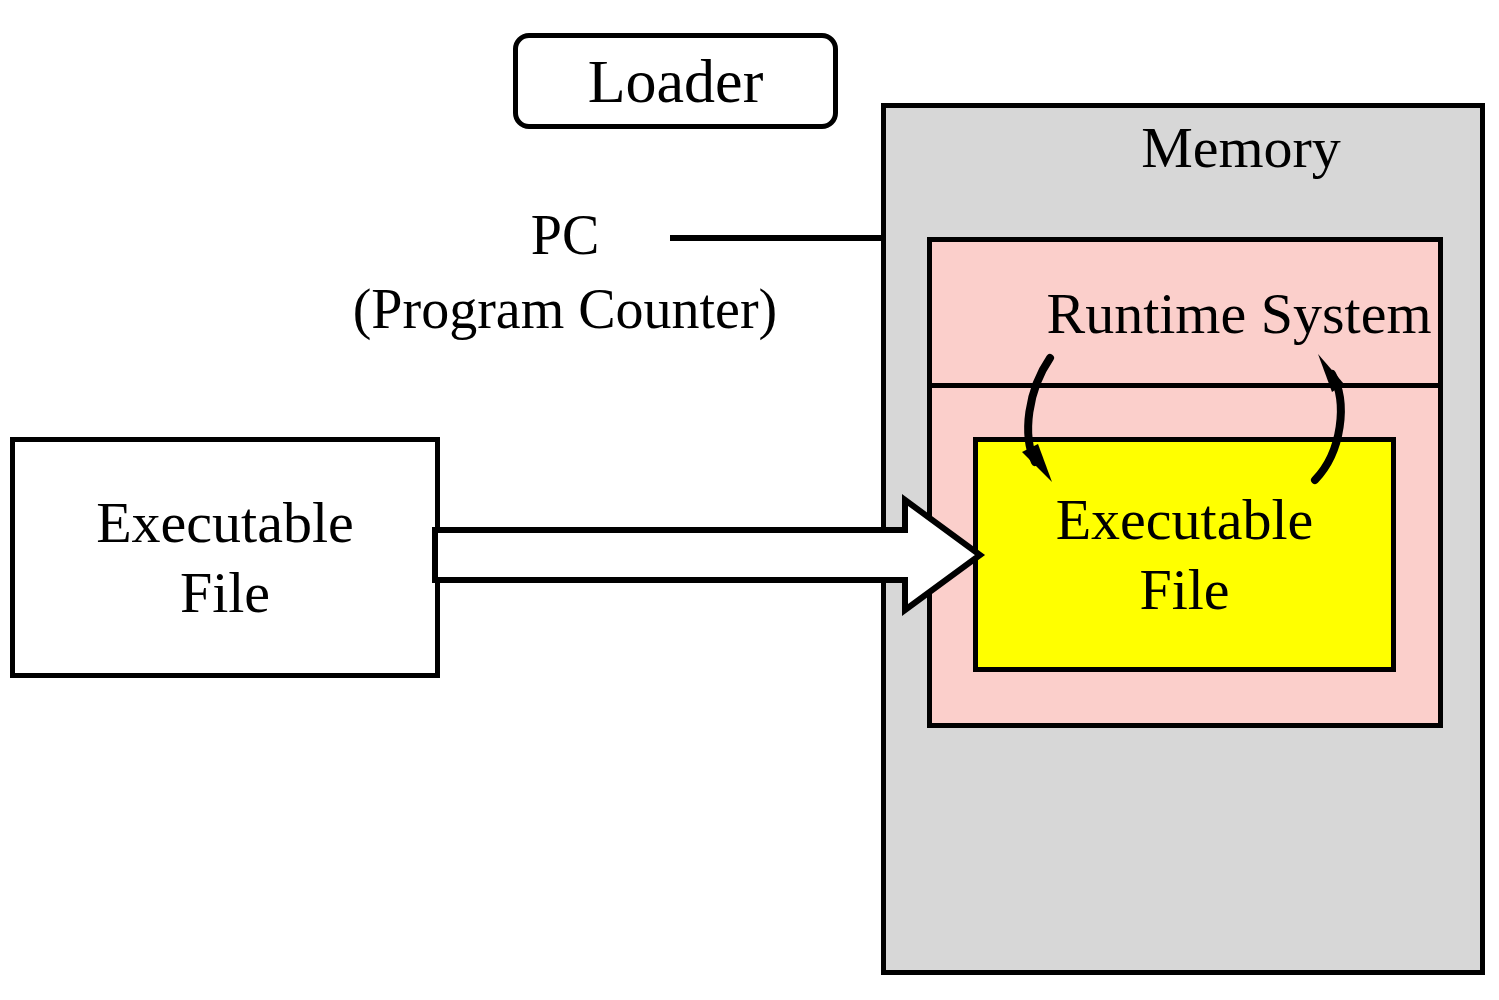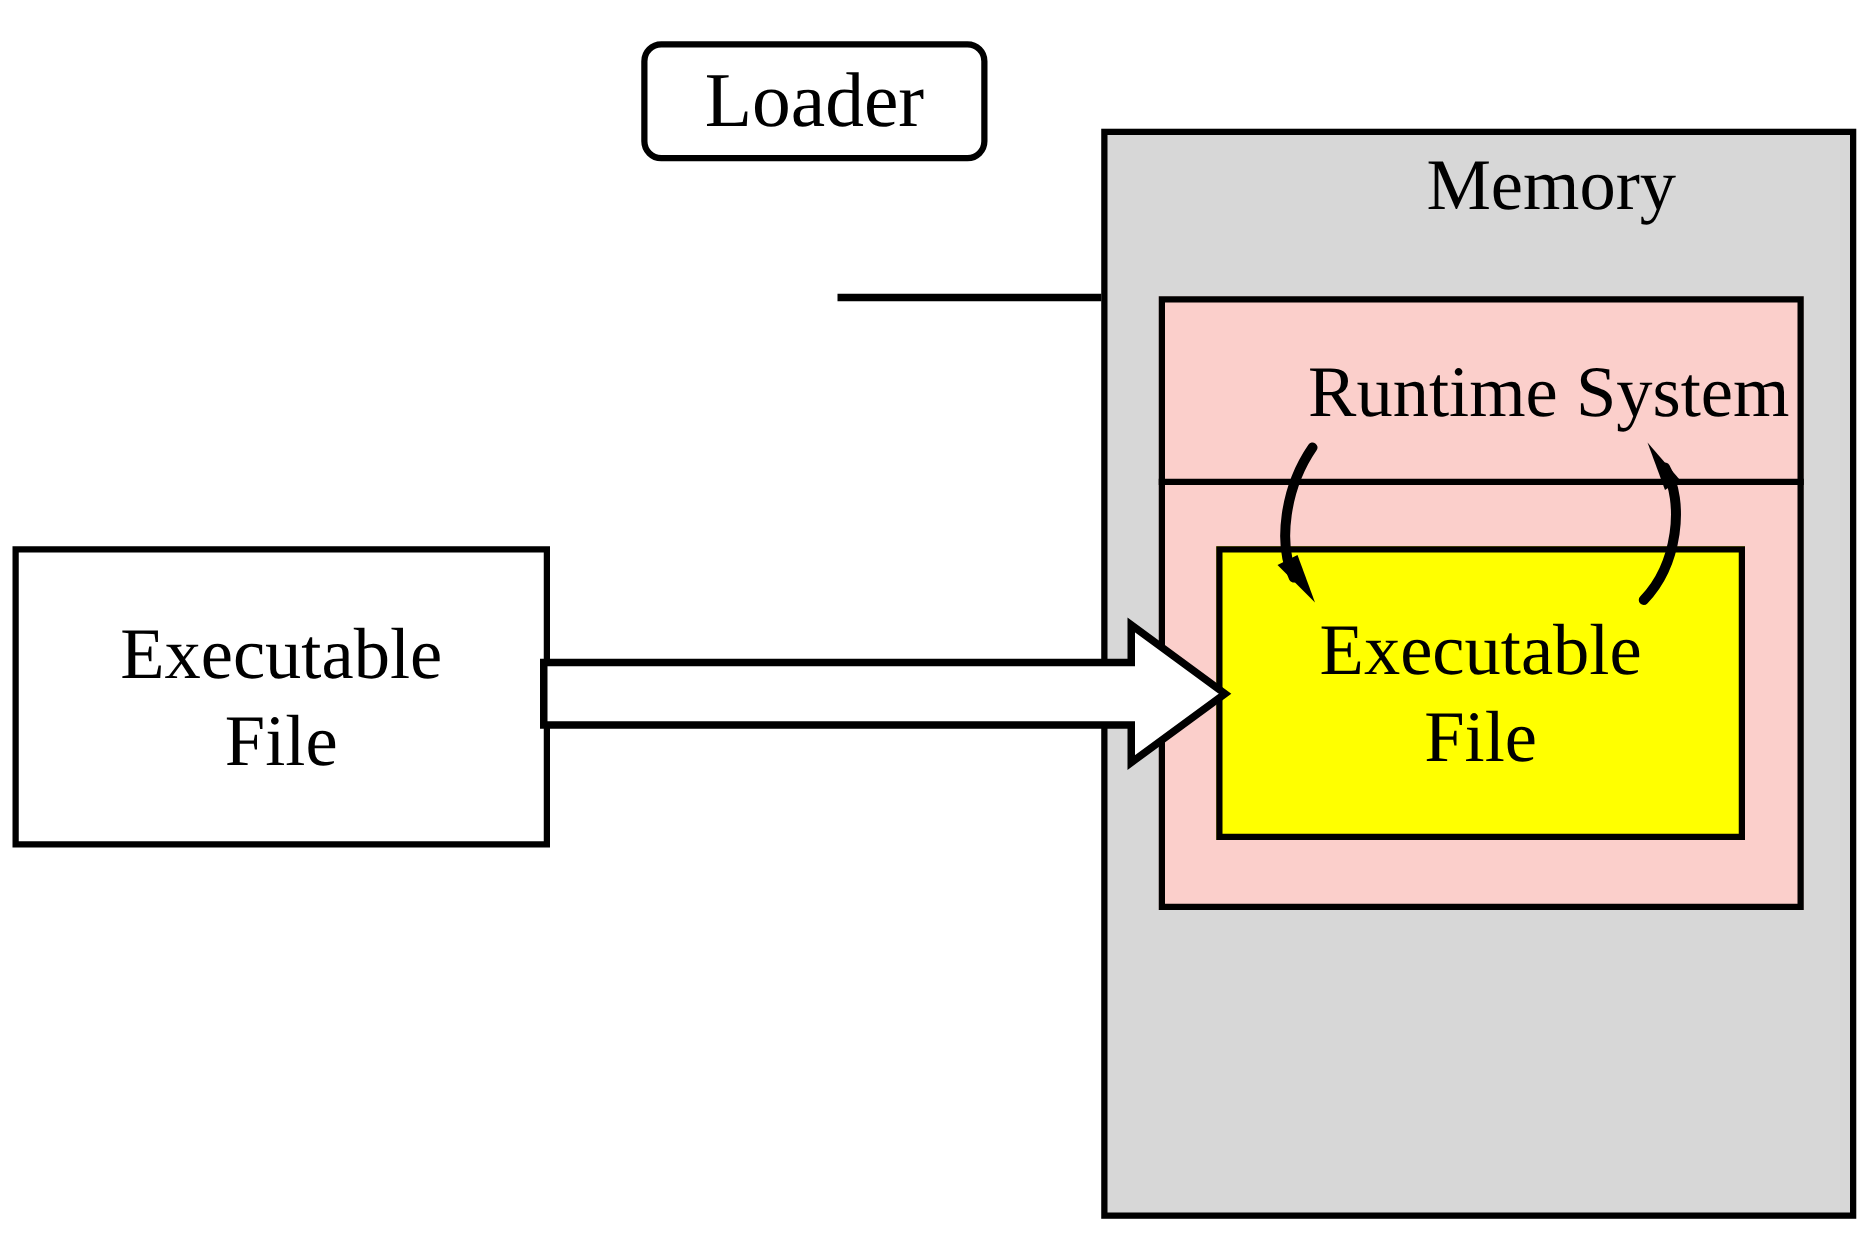--- a/index.html
+++ b/index.html
@@ -24,21 +24,21 @@
     align-items: center;
     justify-content: center;
     text-align: center;
     color: #000000;
   }
 
   
   #loader-box {
     left: 513px;
     top: 33px;
-    width: 277px;
+    width: 325px;
     height: 96px;
     border: 5px solid #000000;
     border-radius: 16px;
     background: #ffffff;
     font-size: 62px;
     line-height: 1;
   }
 
   
   #pc-label {
@@ -166,20 +166,24 @@
 </style>
 </head>
 <body>
 
 <div id="stage">
 
   <div class="box" id="loader-box">
     <span>Loader</span>
   </div>
 
+  <div id="pc-label">
+    <span class="pc-line1">PC</span>
+    <span class="pc-line2">(Program Counter)</span>
+  </div>
 
   <svg id="pc-arrow" viewBox="0 0 266 48">
     <line x1="2" y1="24" x2="240" y2="24" class="svg-stroke" stroke-width="6"></line>
     <polygon points="240,10 266,24 240,38" class="svg-fill-black"></polygon>
   </svg>
 
   <div class="box" id="memory-box"></div>
   <div id="memory-title">Memory</div>
 
   <div class="box" id="runtime-box"></div>

